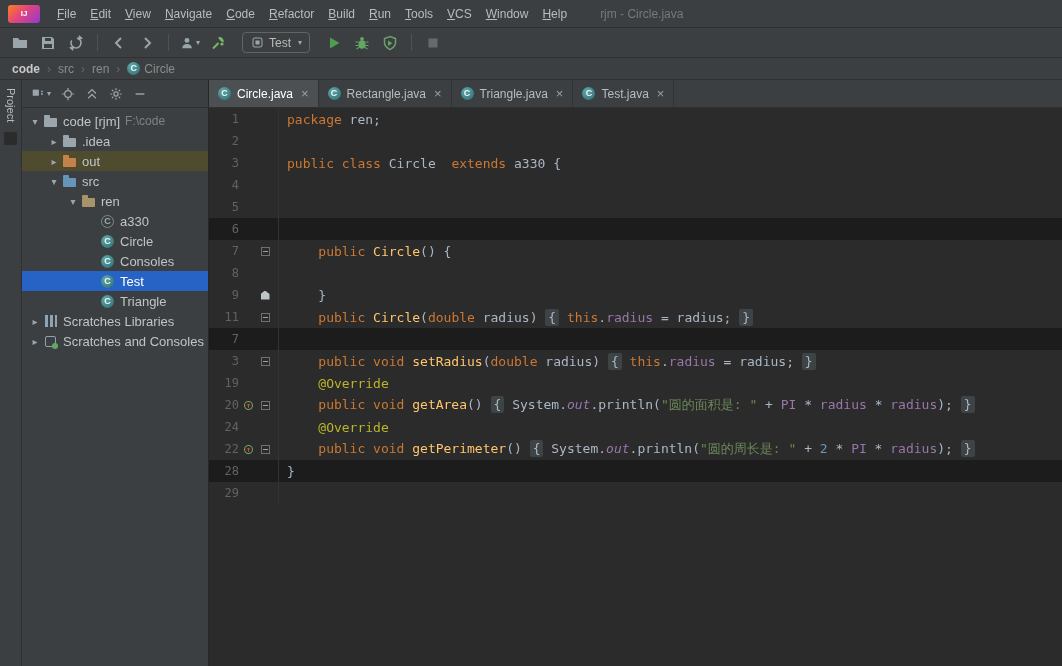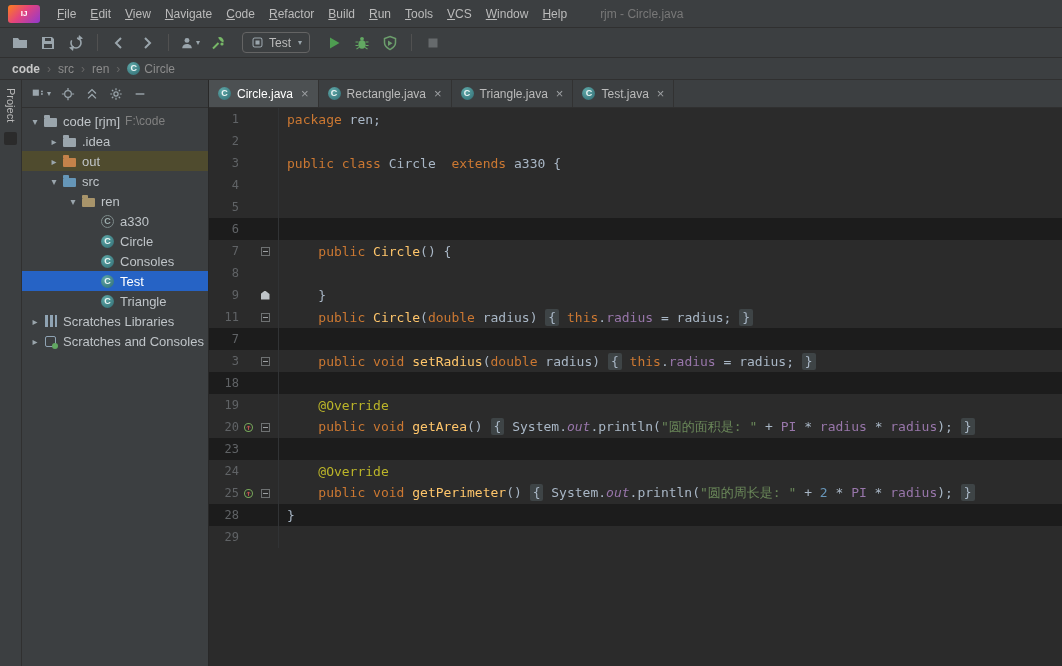--- a/index.html
+++ b/index.html
@@ -488,28 +488,20 @@
           <div class="line">
             <div class="gutter">
               <span class="ln">3</span>
               <span class="mark"></span>
               <span class="foldcol">
                 <span class="fold-minus"></span>
               </span>
             </div>
             <span class="code"><span>    </span><span class="tk-kw">public void</span><span> </span><span class="tk-mtd">setRadius</span><span>(</span><span class="tk-kw">double</span><span> radius) </span><span class="tk-box">{</span><span> </span><span class="tk-kw">this</span><span>.</span><span class="tk-fld">radius</span><span> = radius; </span><span class="tk-box">}</span></span>
           </div>
-          <div class="line band">
-            <div class="gutter">
-              <span class="ln">18</span>
-              <span class="mark"></span>
-              <span class="foldcol"></span>
-            </div>
-            <span class="code"></span>
-          </div>
           <div class="line">
             <div class="gutter">
               <span class="ln">19</span>
               <span class="mark"></span>
               <span class="foldcol"></span>
             </div>
             <span class="code"><span>    </span><span class="tk-ann">@Override</span></span>
           </div>
           <div class="line">
             <div class="gutter">
@@ -519,39 +511,31 @@
                   <circle cx="8" cy="8" r="5.8" fill="none" stroke="#77A65A" stroke-width="1.5"></circle>
                   <path d="M8 11.5V5.8M5.7 8L8 5.7 10.3 8" stroke="#C75450" stroke-width="1.4" fill="none"></path>
                 </svg>
               </span>
               <span class="foldcol">
                 <span class="fold-minus"></span>
               </span>
             </div>
             <span class="code"><span>    </span><span class="tk-kw">public void</span><span> </span><span class="tk-mtd">getArea</span><span>() </span><span class="tk-box">{</span><span> System.</span><span class="tk-sfld">out</span><span>.println(</span><span class="tk-str">"圆的面积是: "</span><span> + </span><span class="tk-fld">PI</span><span> * </span><span class="tk-fld">radius</span><span> * </span><span class="tk-fld">radius</span><span>); </span><span class="tk-box">}</span></span>
           </div>
-          <div class="line band">
-            <div class="gutter">
-              <span class="ln">23</span>
-              <span class="mark"></span>
-              <span class="foldcol"></span>
-            </div>
-            <span class="code"></span>
-          </div>
           <div class="line">
             <div class="gutter">
               <span class="ln">24</span>
               <span class="mark"></span>
               <span class="foldcol"></span>
             </div>
             <span class="code"><span>    </span><span class="tk-ann">@Override</span></span>
           </div>
           <div class="line">
             <div class="gutter">
-              <span class="ln">25</span>
+              <span class="ln">22</span>
               <span class="mark">
                 <svg viewBox="0 0 16 16">
                   <circle cx="8" cy="8" r="5.8" fill="none" stroke="#77A65A" stroke-width="1.5"></circle>
                   <path d="M8 11.5V5.8M5.7 8L8 5.7 10.3 8" stroke="#C75450" stroke-width="1.4" fill="none"></path>
                 </svg>
               </span>
               <span class="foldcol">
                 <span class="fold-minus"></span>
               </span>
             </div>

